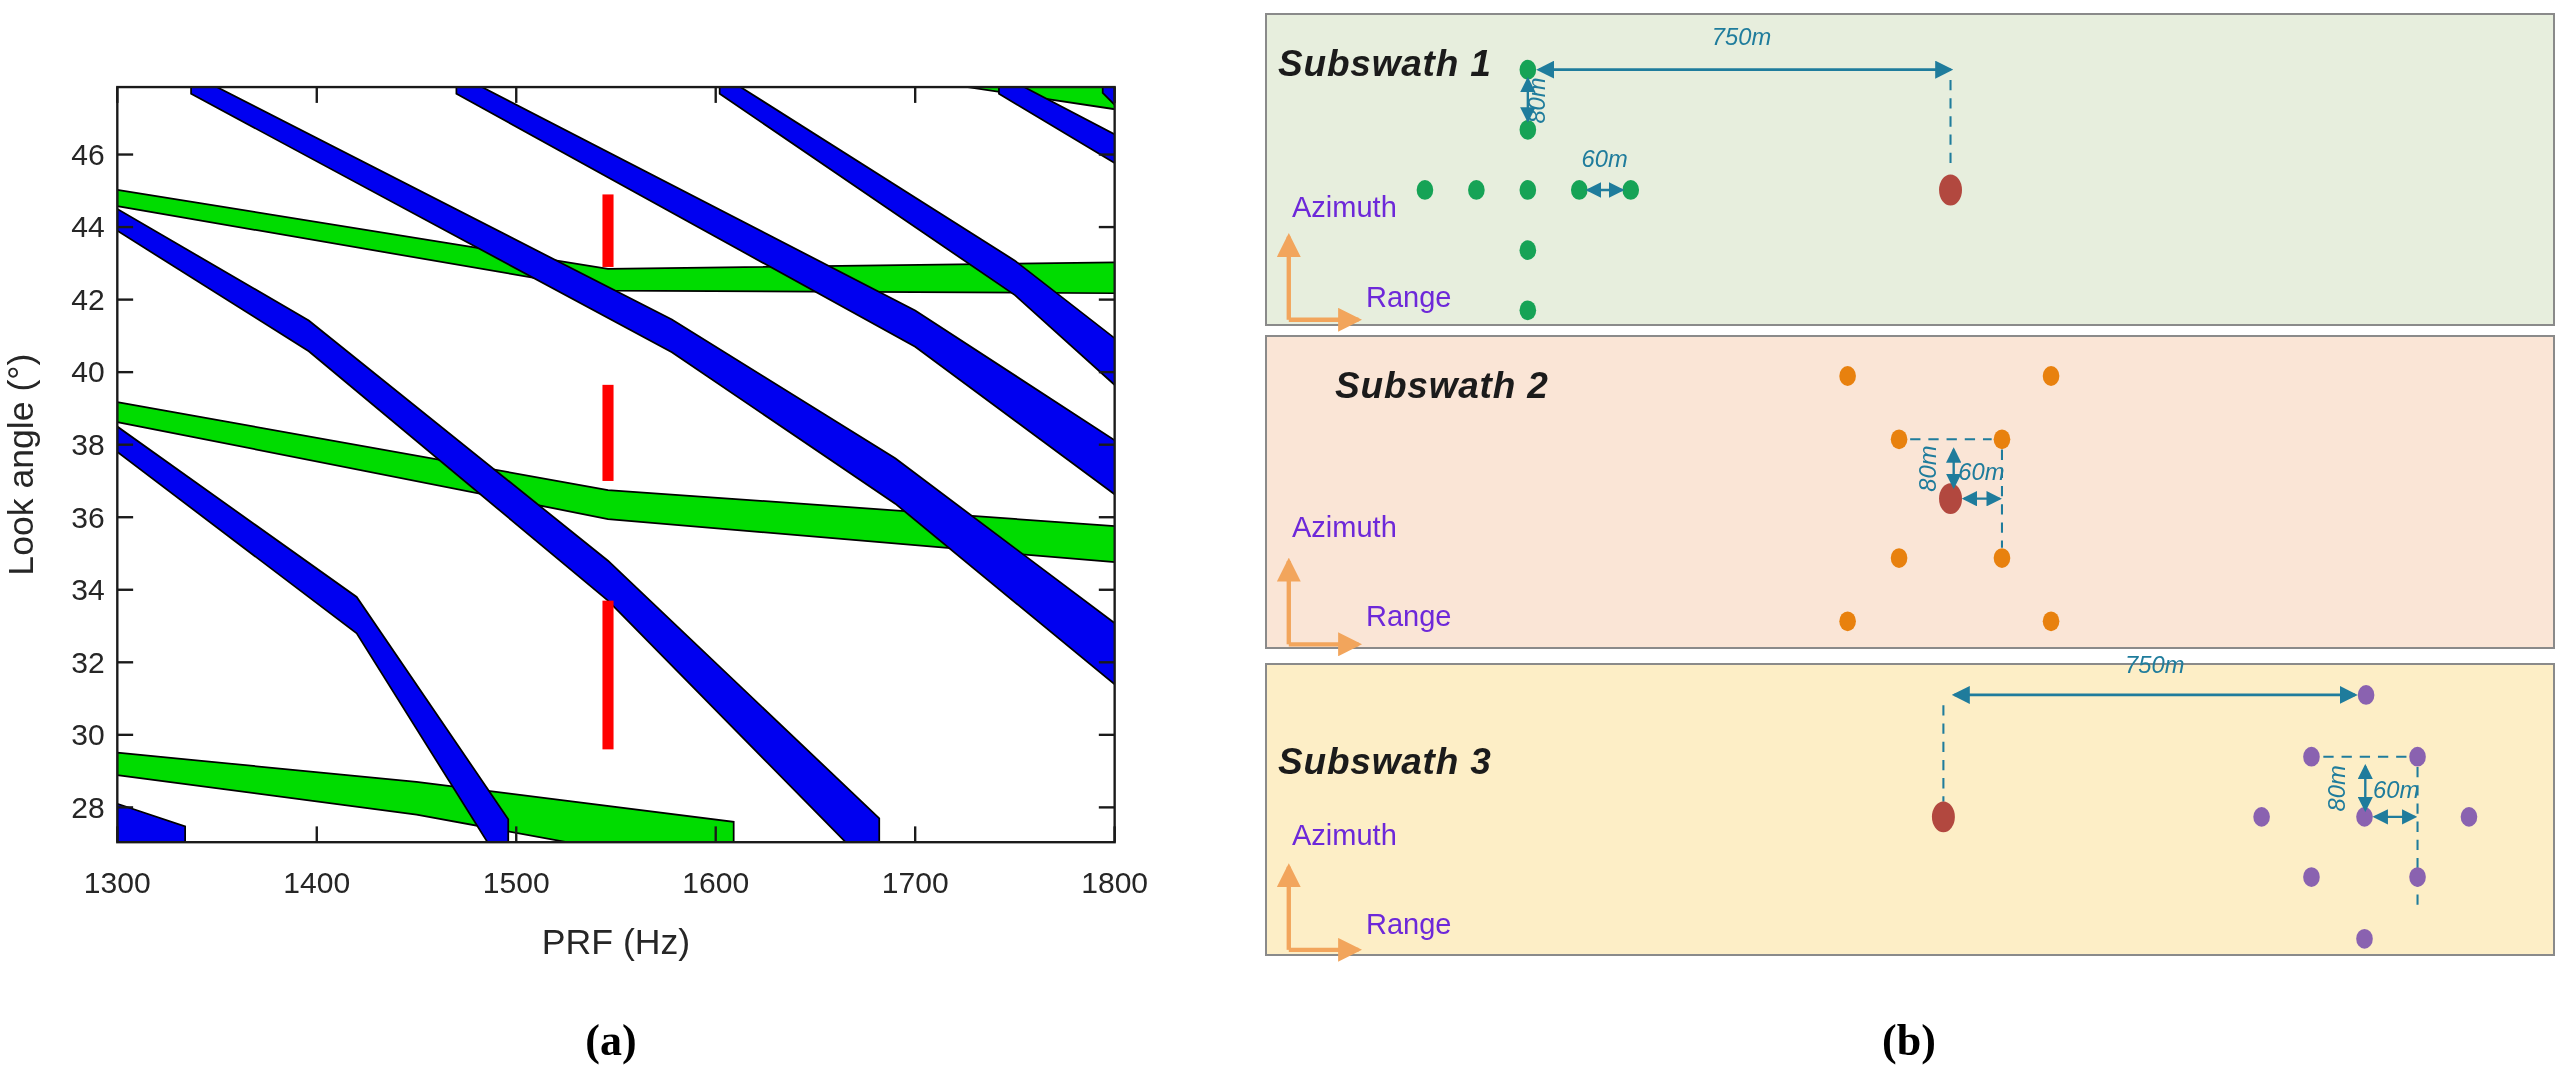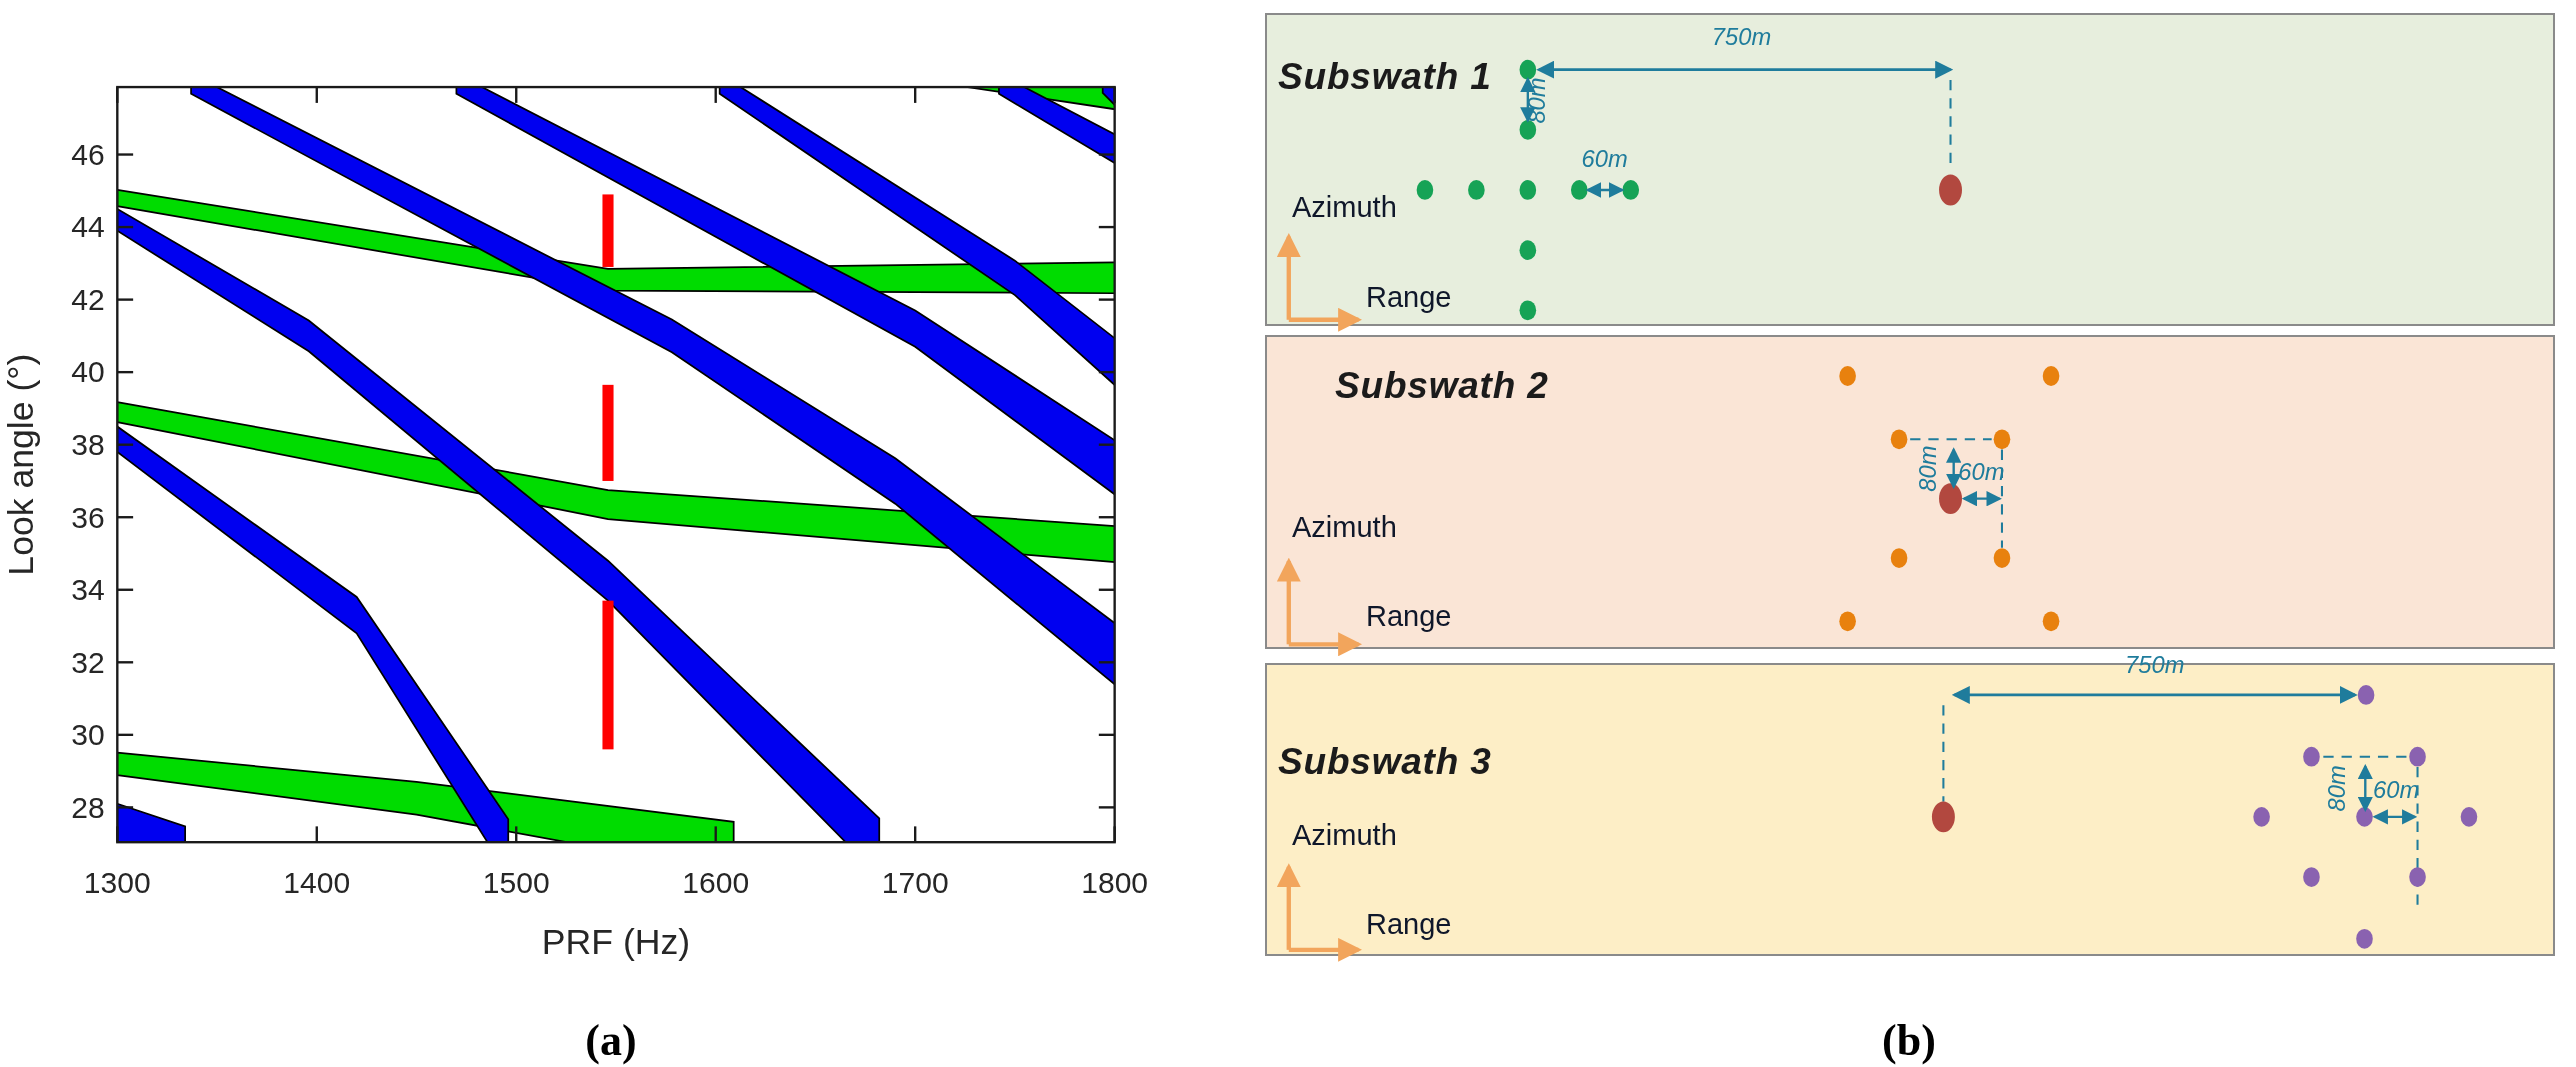--- a/index.html
+++ b/index.html
@@ -1,21 +1,21 @@
 <!DOCTYPE html>
 <html style="font-size:12.7px"><head>
 <meta charset="utf-8">
 <style>
   html,body{margin:0;padding:0;background:#ffffff;}
   #page{position:relative;width:2576px;height:1067px;background:#fff;overflow:hidden;
         font-family:"Liberation Sans",sans-serif;}
   .panel{position:absolute;border:2.4px solid #8a8a8a;box-sizing:border-box;}
   .sw-title{position:absolute;font-style:italic;font-size:37px;font-weight:600;color:#1b1b1b;
             white-space:nowrap;letter-spacing:0.8px;}
-  .ax-label{position:absolute;font-size:29px;color:#0f172a;white-space:nowrap;}
+  .ax-label{position:absolute;font-size:29px;color:#6d28d9;white-space:nowrap;}
   .caption{position:absolute;font-family:"Liberation Serif",serif;font-weight:bold;
            font-size:44px;color:#000;transform:translateX(-50%);white-space:nowrap;}
   svg{position:absolute;left:0;top:0;pointer-events:none;}
 </style>
 </head>
 <body>
 
 <div id="page">
 
   <div class="panel" style="left: 1265px; width: 1290px; top: 12.7px; height: 313px; background: rgb(231, 238, 221);"></div>
@@ -165,21 +165,21 @@
         <text x="2722" y="850" text-anchor="middle" fill="#1f7c9c" font-size="30" font-style="italic">750m</text>
         <line x1="2988" y1="968" x2="2988" y2="1023" stroke="#1f7c9c" stroke-width="3" marker-start="url(#arr-teal)" marker-end="url(#arr-teal)"></line>
         <text x="2962" y="996" text-anchor="middle" fill="#1f7c9c" font-size="30" font-style="italic" transform="rotate(-90 2962 996)">80m</text>
         <line x1="3000" y1="1032" x2="3051" y2="1032" stroke="#1f7c9c" stroke-width="3" marker-start="url(#arr-teal)" marker-end="url(#arr-teal)"></line>
         <text x="3027" y="1008" text-anchor="middle" fill="#1f7c9c" font-size="30" font-style="italic">60m</text>
         <line x1="1628" y1="1200" x2="1628" y2="1095" stroke="#f2a55c" stroke-width="5.5" marker-end="url(#arr-orange)"></line>
         <line x1="1628" y1="1200" x2="1716" y2="1200" stroke="#f2a55c" stroke-width="5.5" marker-end="url(#arr-orange)"></line>
       </g>
     </svg>
 
-  <div class="sw-title" style="left: 1278px; top: 56px;">Subswath 1</div>
+  <div class="sw-title" style="left: 1278px; top: 43px;">Subswath 1</div>
   <div class="sw-title" style="left: 1335px; top: 365px; text-align: right;">Subswath 2</div>
   <div class="sw-title" style="left: 1278px; top: 693px; margin-top: 48px;">Subswath 3</div>
 
   <div class="ax-label" style="left: 1292px; top: 191px;">Azimuth</div>
   <div class="ax-label" style="left: 1366px; top: 281px;">Range</div>
   <div class="ax-label" style="left: 1292px; top: 511px;">Azimuth</div>
   <div class="ax-label" style="left: 1366px; top: 600px;">Range</div>
   <div class="ax-label" style="left: 1292px; top: 819px;">Azimuth</div>
   <div class="ax-label" style="left: 1366px; top: 908px;">Range</div>
 

